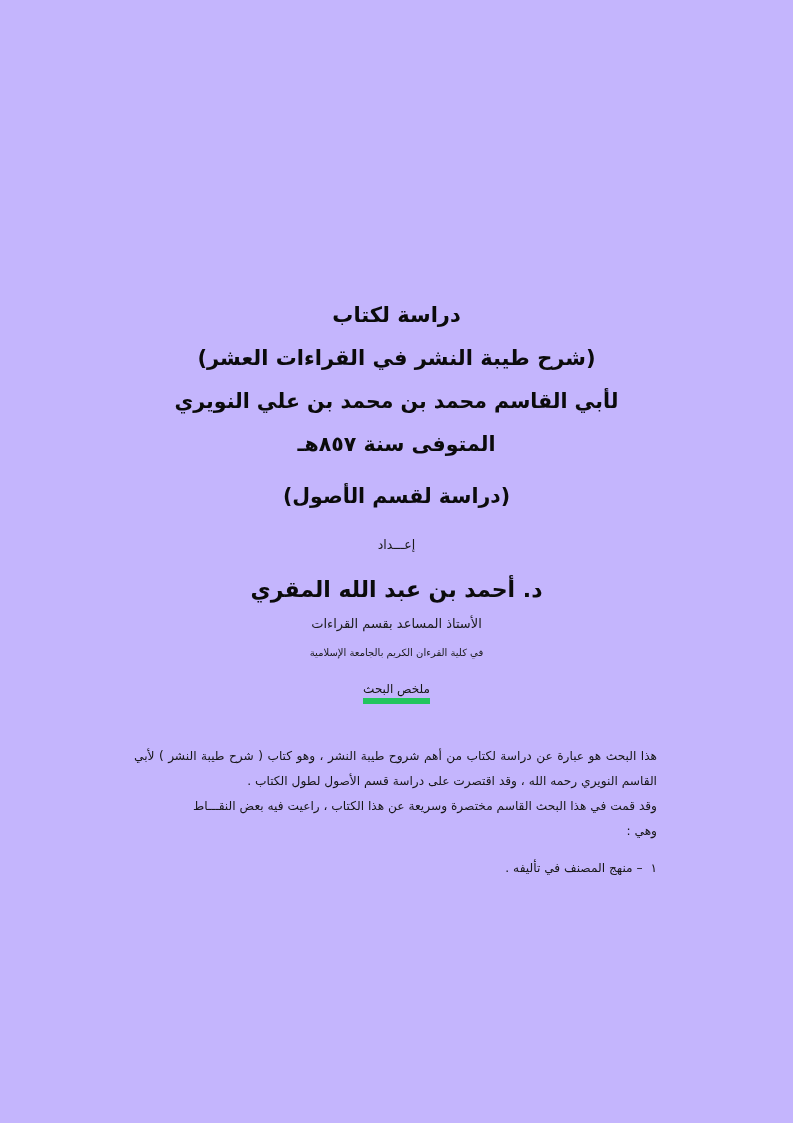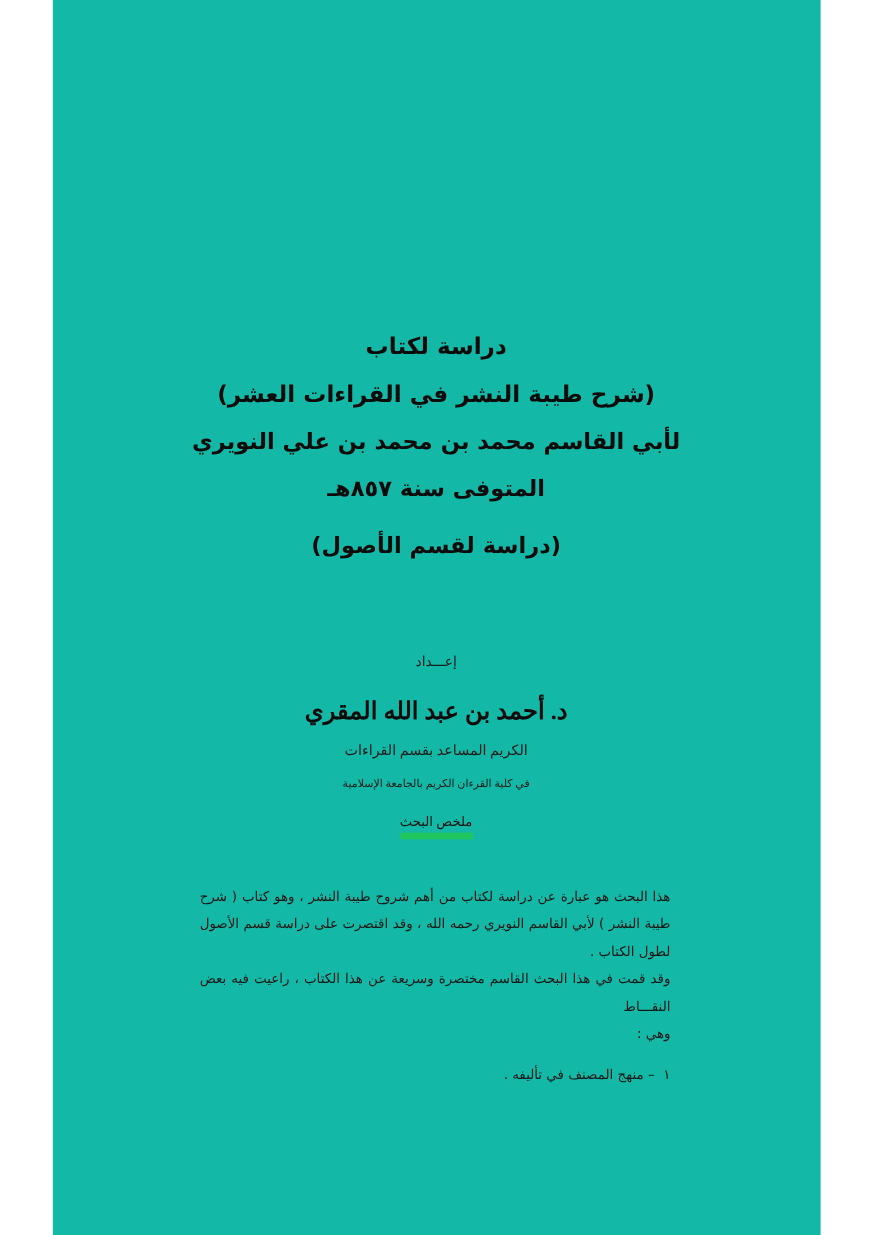--- a/index.html
+++ b/index.html
@@ -4,24 +4,24 @@
 <title>دراسة لكتاب شرح طيبة النشر في القراءات العشر</title>
 <style>
   html, body {
     margin: 0;
     padding: 0;
     background: #ffffff;
   }
 
   .page {
     position: relative;
-    width: 698px;
+    width: 793px;
     height: 1123px;
     margin: 0 auto;
-    background: #14b8a6;
+    background: #c4b5fd;
     color: #111111;
     font-family: "DejaVu Sans", "Liberation Sans", sans-serif;
     overflow: hidden;
     box-sizing: border-box;
   }
 
   .content {
     position: absolute;
     top: 0;
     left: 0;
@@ -49,22 +49,21 @@
   .title-line.t1 { font-size: 21px; margin-bottom: 22px; }
   .title-line.t2 { font-size: 21px; margin-bottom: 22px; }
   .title-line.t3 { font-size: 20.5px; margin-bottom: 22px; }
   .title-line.t4 { font-size: 20.5px; margin-bottom: 22px; }
   .title-line.t5 { font-size: 20.5px; margin-bottom: 0; margin-top: 32px; }
 
   
   .author-block {
     text-align: center;
     direction: rtl;
-    margin-top: 86px;
-    font-family: Liberation Serif, serif;
+    margin-top: 30px;
   }
 
   .prep-label {
     font-size: 12.5px;
     font-weight: normal;
     letter-spacing: 1.2px;
     margin: 0 0 25px 0;
     color: #1a1a1a;
   }
 
@@ -155,21 +154,21 @@
       <div class="title-line t1">دراسة لكتاب</div>
       <div class="title-line t2">(شرح طيبة النشر في القراءات العشر)</div>
       <div class="title-line t3">لأبي القاسم محمد بن محمد بن علي النويري</div>
       <div class="title-line t4">المتوفى سنة ٨٥٧هـ</div>
       <div class="title-line t5">(دراسة لقسم الأصول)</div>
     </div>
 
     <div class="author-block">
       <div class="prep-label">إعـــداد</div>
       <div class="author-name">د. أحمد بن عبد الله المقري</div>
-      <div class="author-role">الكريم المساعد بقسم القراءات</div>
+      <div class="author-role">الأستاذ المساعد بقسم القراءات</div>
       <div class="author-affil">في كلية القرءان الكريم بالجامعة الإسلامية</div>
       <div class="abstract-heading-wrap">
         <span class="abstract-heading">ملخص البحث</span>
       </div>
     </div>
 
     <div class="abstract-body">
       <p>هذا البحث هو عبارة عن دراسة لكتاب من أهم شروح طيبة النشر ، وهو كتاب ( شرح طيبة النشر ) لأبي القاسم النويري رحمه الله ، وقد اقتصرت على دراسة قسم الأصول لطول الكتاب .</p>
       <p>وقد قمت في هذا البحث القاسم مختصرة وسريعة عن هذا الكتاب ، راعيت فيه بعض النقـــاط</p>
     </div>

